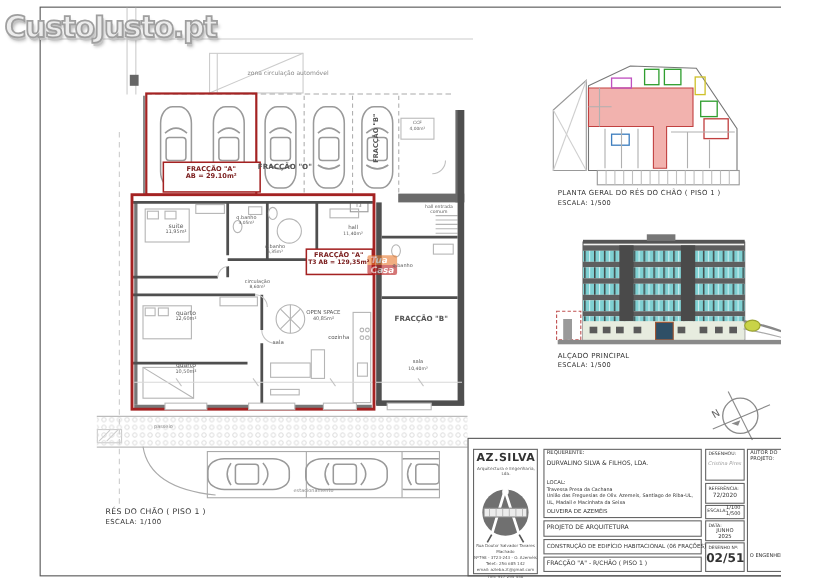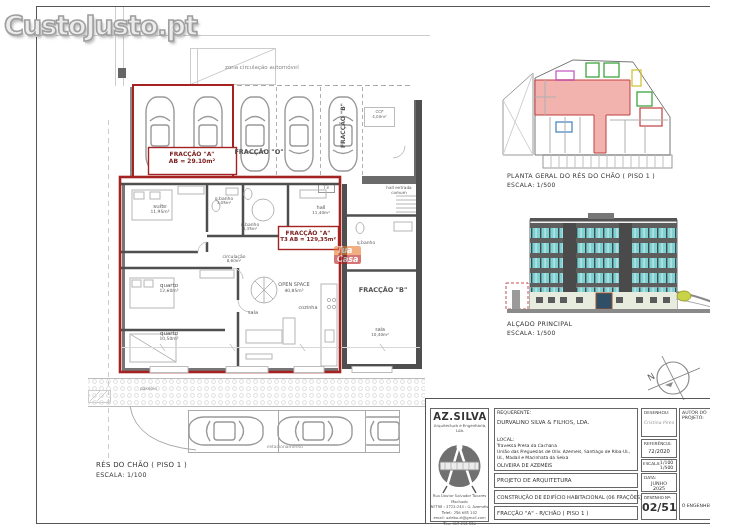--- a/index.html
+++ b/index.html
@@ -8,21 +8,21 @@
   svg{position:absolute;left:0;top:0;}
   .lbl{position:absolute;line-height:1.18;white-space:nowrap;color:#5a5a5a;}
   .c{text-align:center;}
   .red{color:#7c2020;font-weight:bold;}
   .grey{color:#8a8a8a;}
   .cap{color:#333;letter-spacing:.3px;text-align:right;}
   .cj-logo{position:absolute;left:4px;top:10px;font-size:27px;font-weight:bold;letter-spacing:-1px;
            color:#ececec;-webkit-text-stroke:1.6px #9f9f9f;
            text-shadow:1px 2px 0 #c4c4c4,2px 3px 3px rgba(0,0,0,.25);}
   .vert{transform:rotate(-90deg);transform-origin:left top;}
-  .wm{position:absolute;left:334px;top:246px;opacity:.6;font-weight:bold;font-style:italic;}
+  .wm{position:absolute;left:334px;top:232px;opacity:.6;font-weight:bold;font-style:italic;}
   .wm .t{display:block;background:#e8792e;color:#fff;font-size:8px;padding:0 3px;border-radius:2px 2px 0 0;}
   .wm .b{display:block;background:#b91c1c;color:#fff;font-size:8px;padding:0 3px;border-radius:0 0 2px 2px;}
   .tb{position:absolute;color:#333;}
 </style>
 </head>
 <body>
 
 <div class="sheet">
 
 <svg width="750" height="530" viewBox="0 0 750 530">

